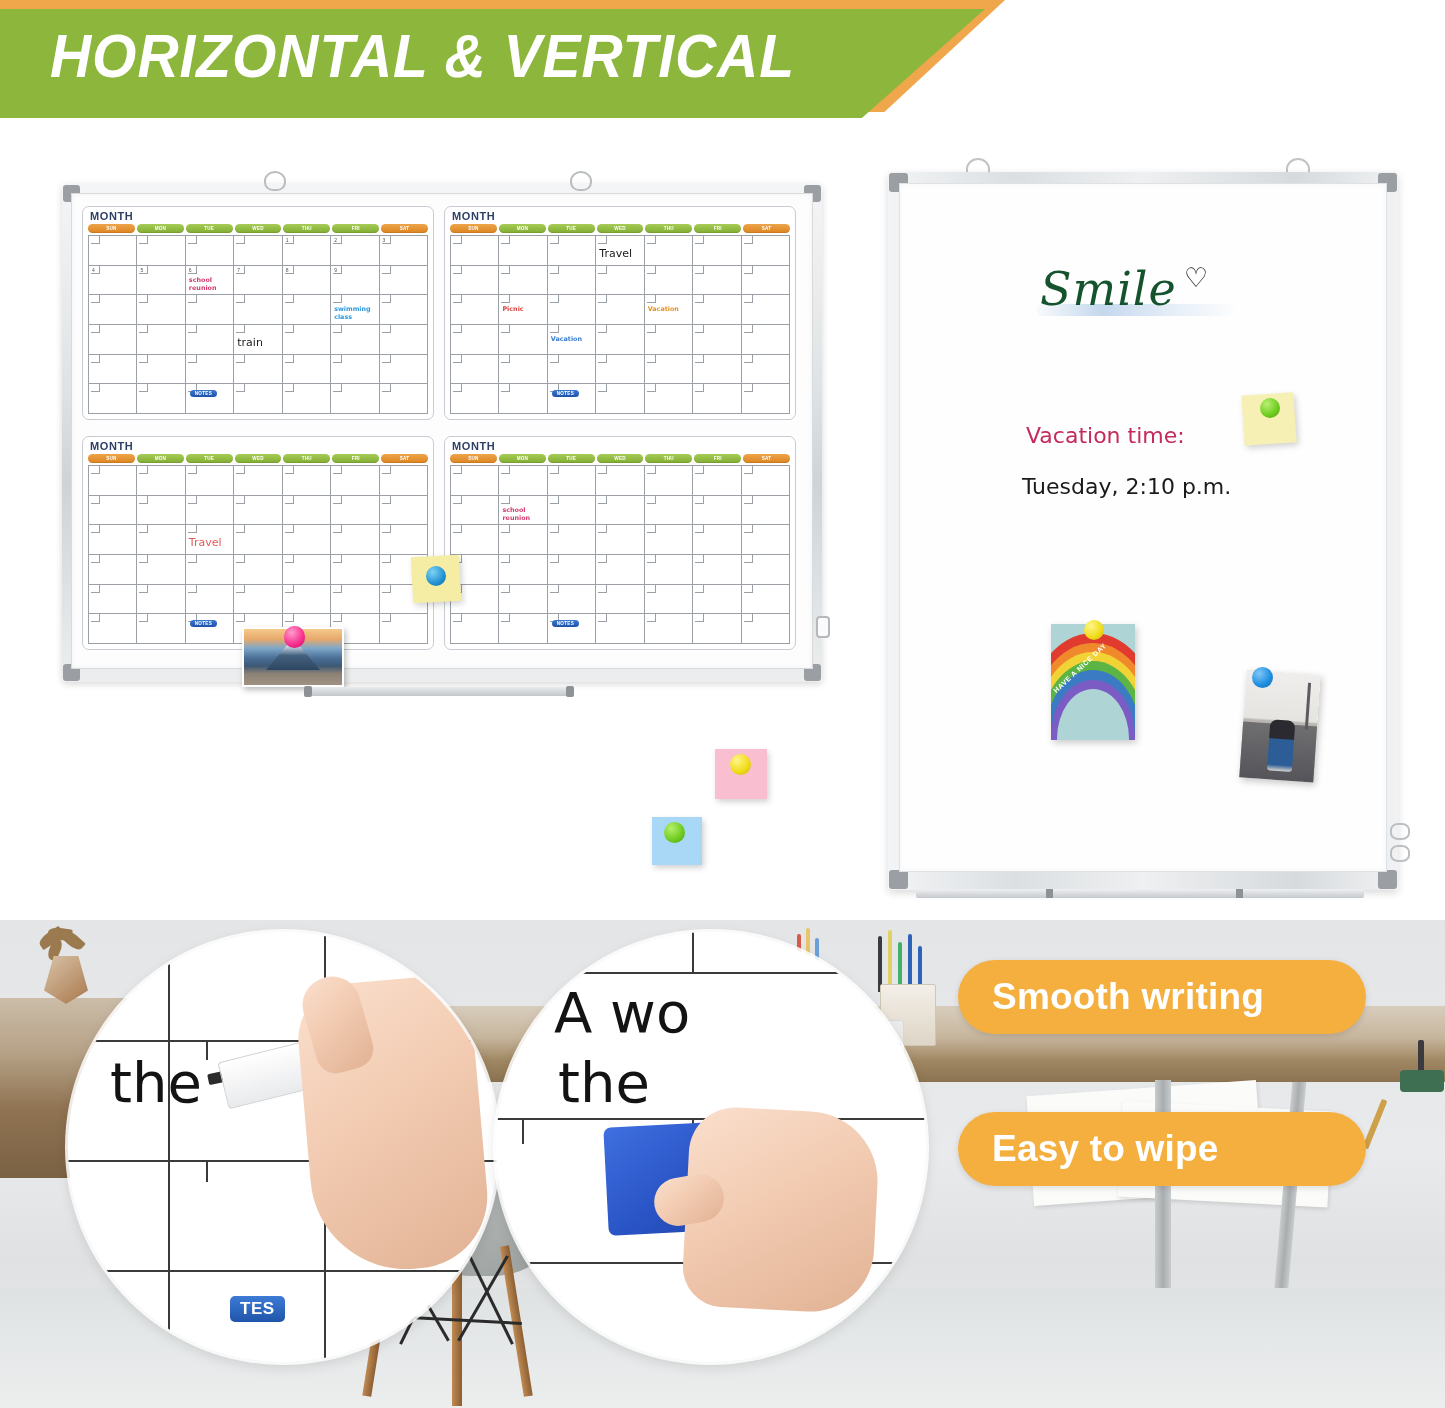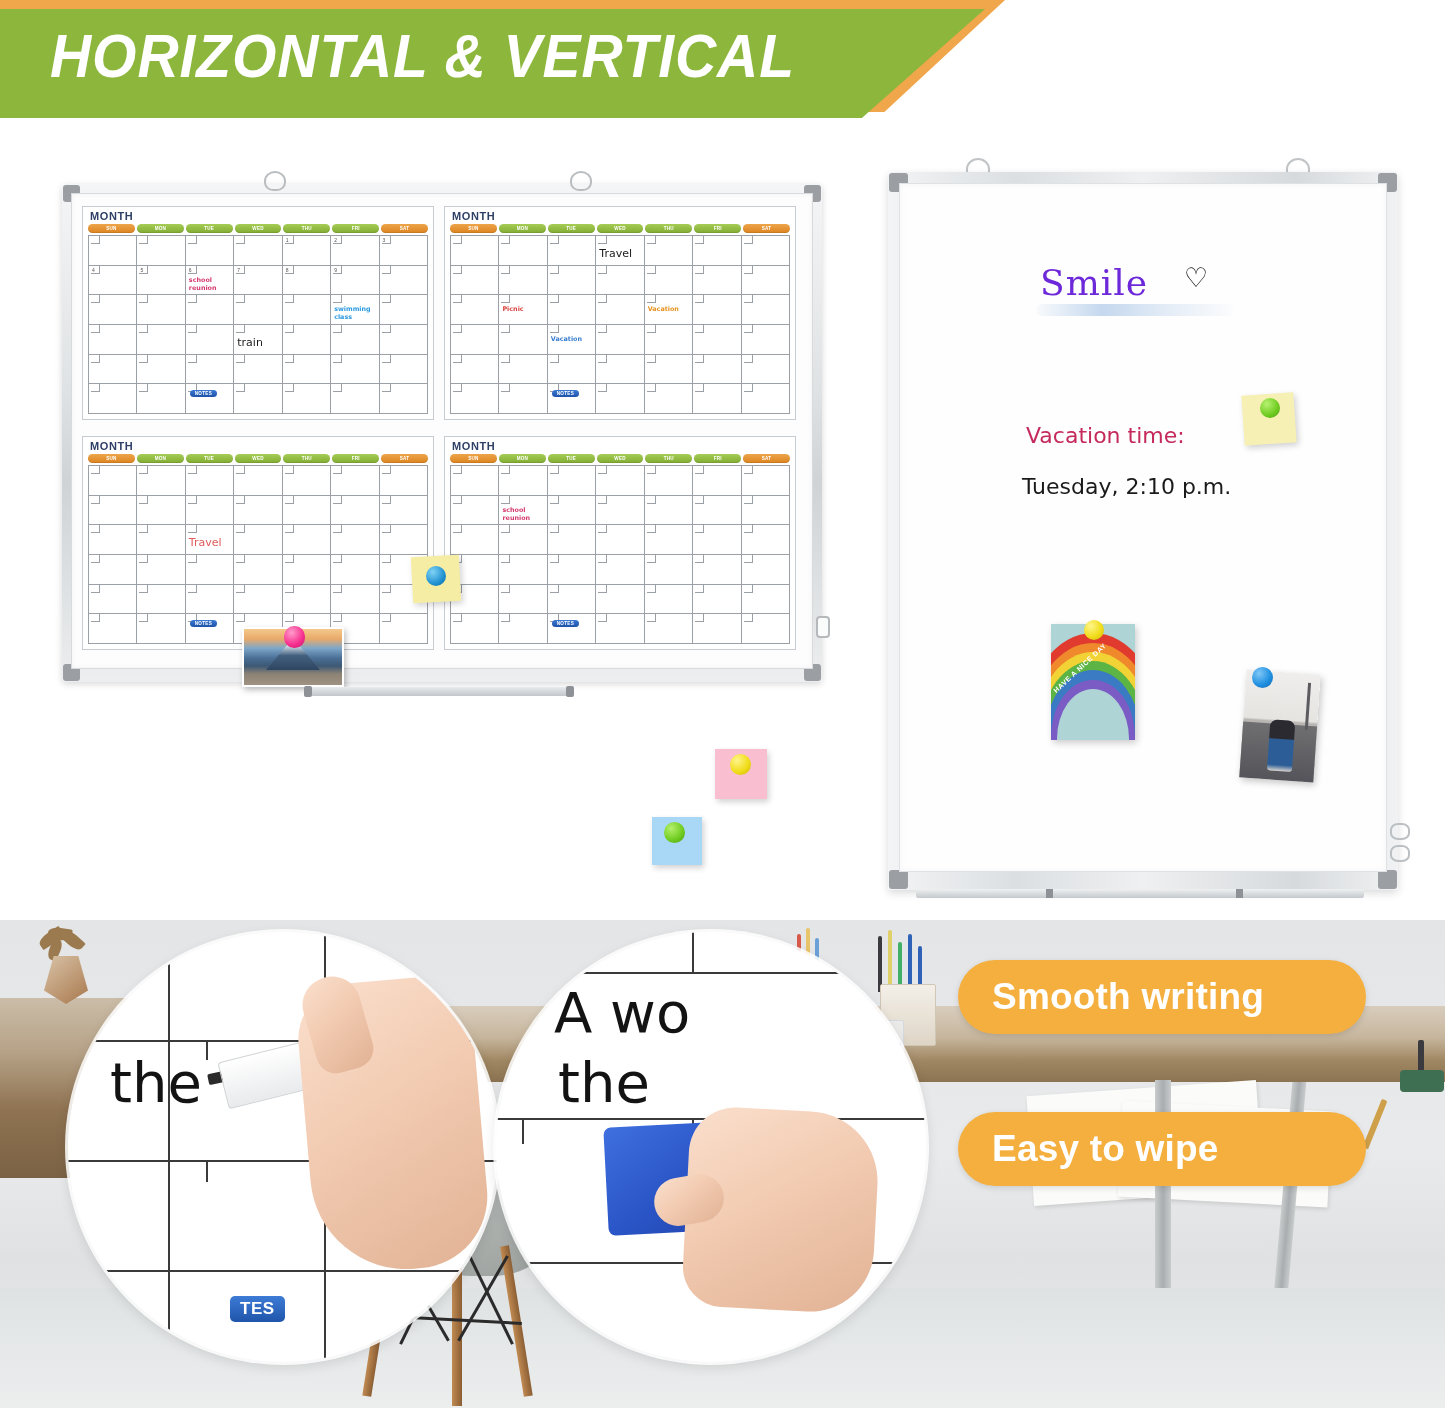--- a/index.html
+++ b/index.html
@@ -73,21 +73,21 @@
   .hb-sideclip {
     position:absolute; right:-8px; bottom:44px; width:14px; height:22px;
     border:2px solid #b5b9bc; border-radius:4px; background:#fafbfb;
   }
 
   
   .cal {
     position:absolute;
     background:#fff;
     border:1px solid #c7ccd2;
-    border-radius:0;
+    border-radius:7px;
   }
   .cal-title {
     position:absolute; left:7px; top:3px;
     font-size:11px; font-weight:bold; letter-spacing:.6px;
     color:#2e3f66;
   }
   .dayrow { position:absolute; left:5px; right:5px; top:17px; height:9px; display:flex; gap:2px; }
   .daypill {
     flex:1; height:9px; border-radius:5px;
     display:flex; align-items:center; justify-content:center;
@@ -156,21 +156,21 @@
   }
   .vb-tray::before{left:130px;} .vb-tray::after{left:320px;}
   .vb-ring {
     position:absolute; right:-12px; width:20px; height:17px;
     border:2.2px solid #bcc0c3; border-radius:40%;
   }
 
   .hw { position:absolute; white-space:nowrap; }
   .hw-smile {
     font-family:"DejaVu Serif", serif;
-    font-size:36px; color:#6d28d9;
+    font-style:italic; font-size:46px; color:#14532d;
     letter-spacing:1px;
   }
   .smile-underline {
     position:absolute; border-radius:7px;
     background:linear-gradient(90deg,rgba(150,185,225,.05),rgba(150,185,225,.55),rgba(150,185,225,.25),rgba(150,185,225,.02));
     height:12px;
   }
   .heart {
     position:absolute; font-size:27px; color:#1a1a1a;
     font-family:"DejaVu Sans", sans-serif;

